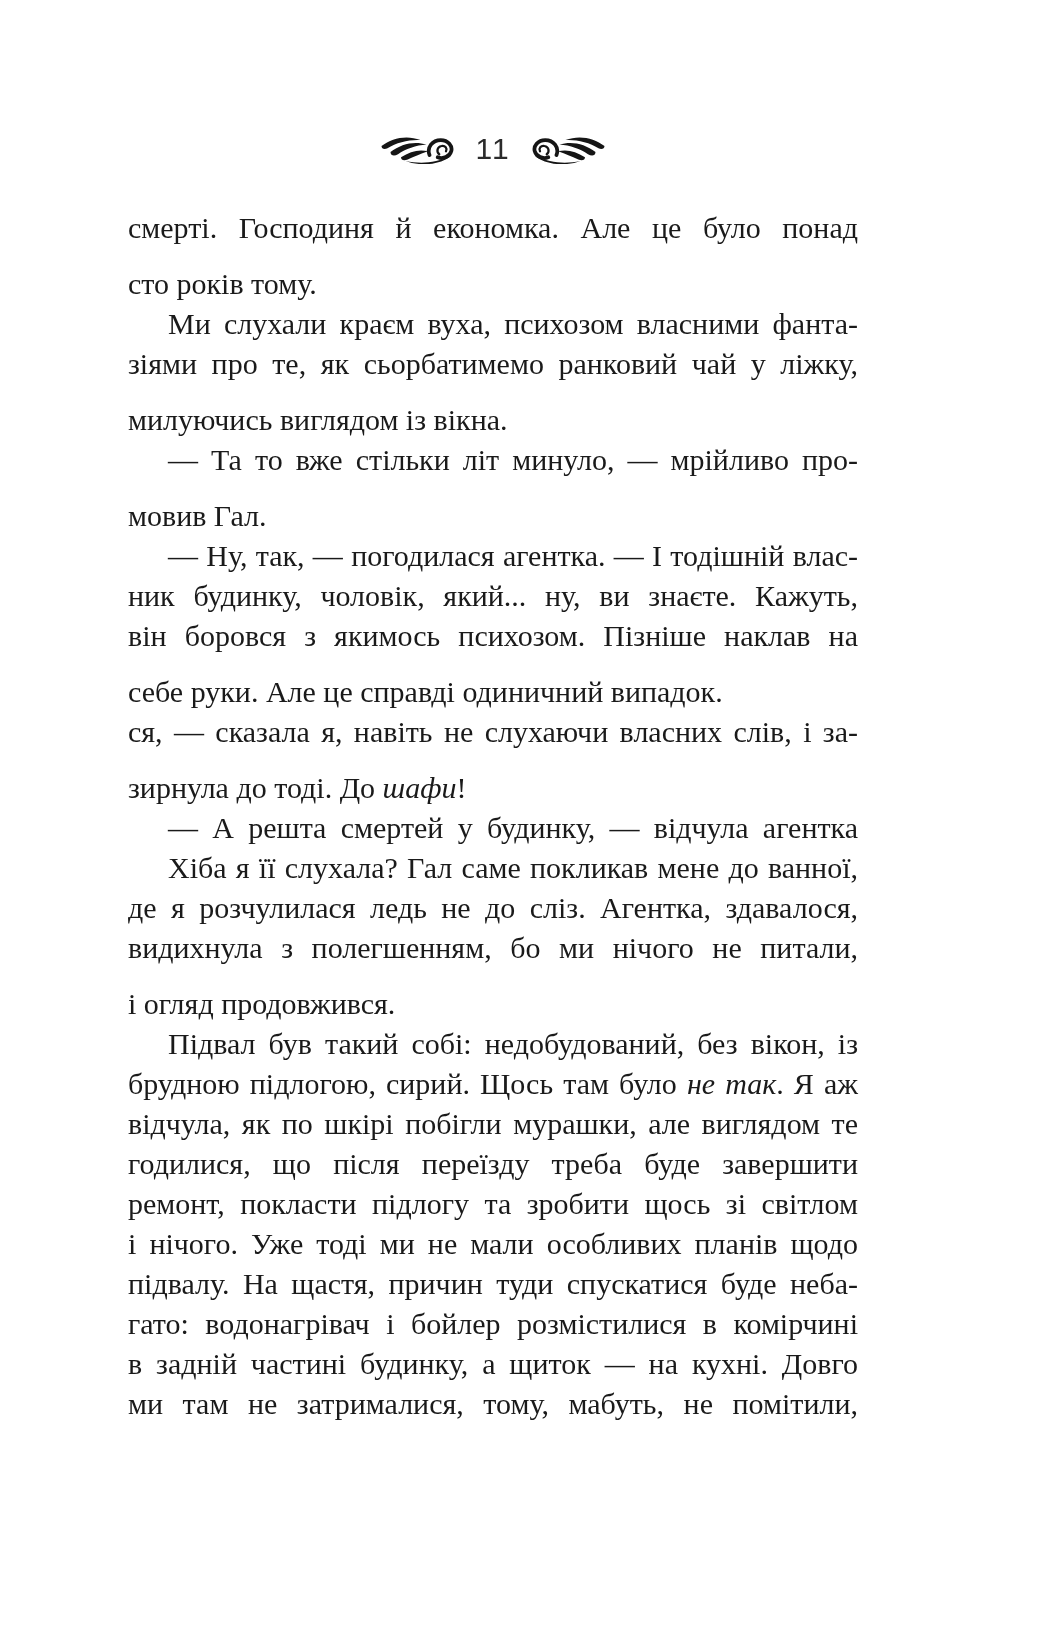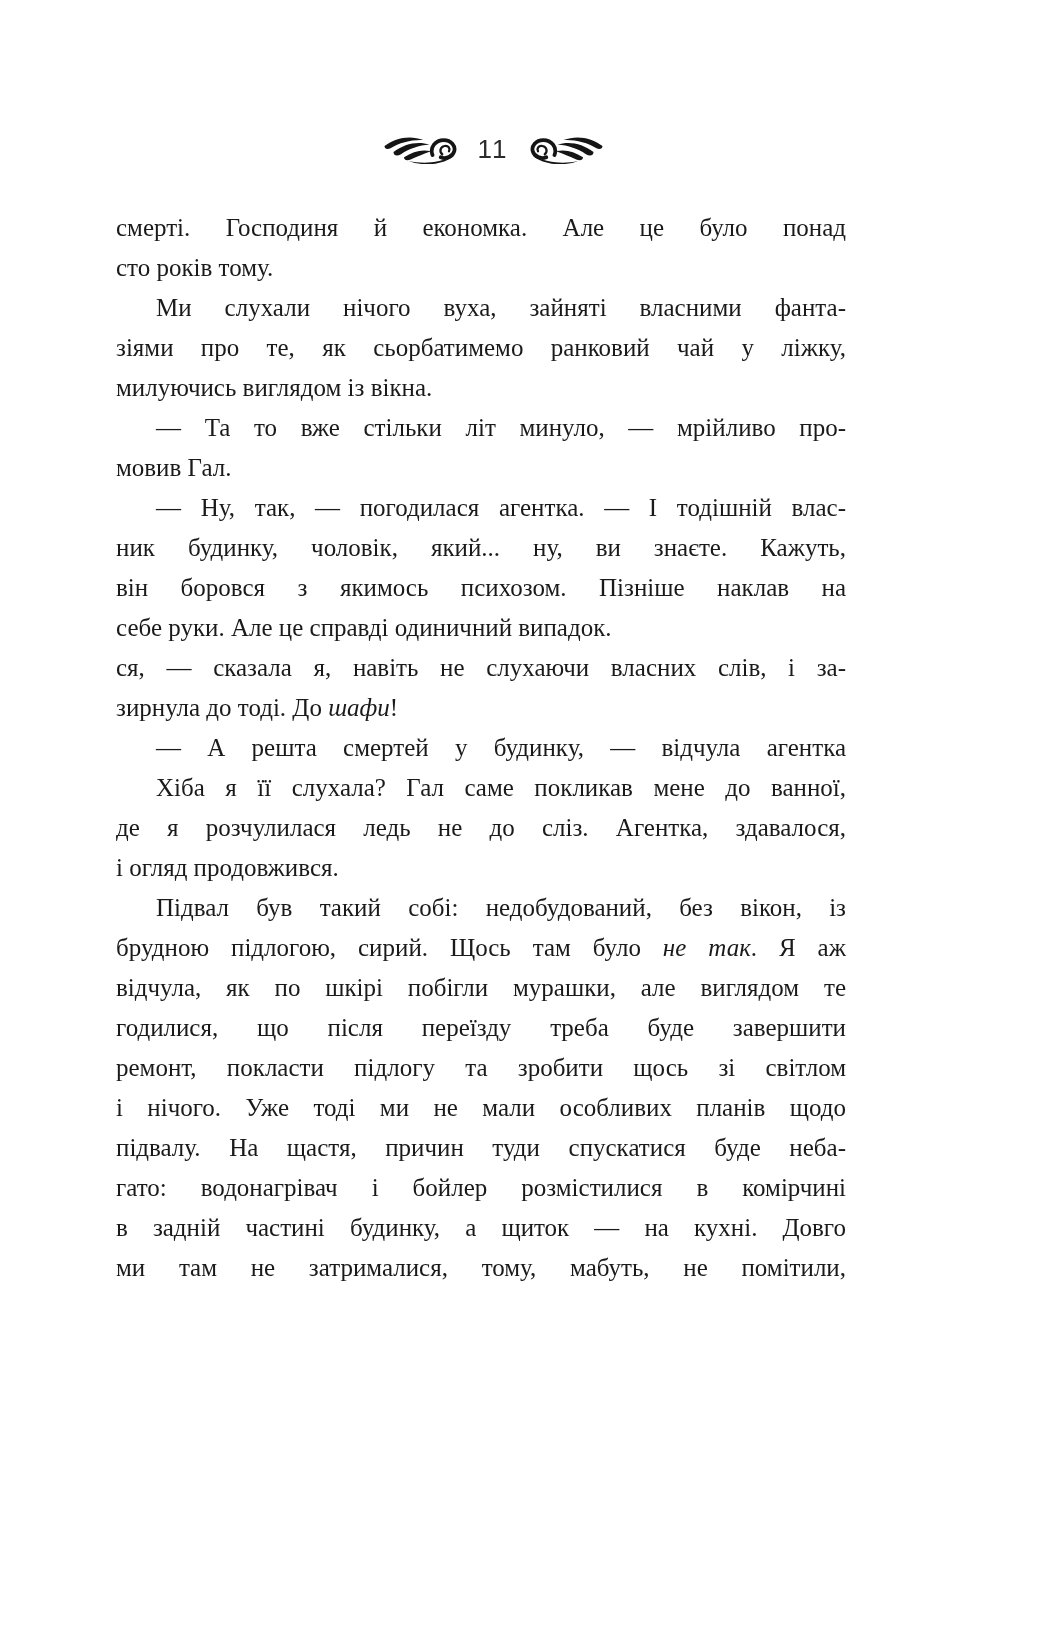--- a/index.html
+++ b/index.html
@@ -21,52 +21,53 @@
     top: 129px;
     width: 730px;
     height: 40px;
     display: flex;
     justify-content: center;
     align-items: center;
     gap: 21px;
   }
   .page-number {
     font-family: "Liberation Sans", sans-serif;
-    font-size: 26px;
+    font-size: 30px;
     font-weight: 400;
     color: #2b2b2b;
     letter-spacing: 2px;
     line-height: 1;
   }
   .flourish svg {
     display: block;
     width: 76px;
     height: 30px;
   }
   .flourish.right svg {
     transform: scaleX(-1);
   }
   .text-block {
     position: absolute;
-    left: 116px;
+    left: 128px;
     top: 208px;
     width: 730px;
-    font-size: 25px;
+    font-size: 30px;
     line-height: 40px;
     color: #1a1a1a;
   }
   .paragraph { margin: 0; }
   .line {
     height: 40px;
     text-align: justify;
     text-align-last: justify;
   }
   .line.no-j {
     text-align: center;
     text-align-last: left;
+    margin-top: 16px;
   }
   .line.ind {
     text-indent: 40px;
   }
   .it { font-style: italic; }
 </style>
 </head>
 <body>
 
 <div class="page">
@@ -98,21 +99,21 @@
       </svg>
     </span>
   </header>
 
   <main class="text-block" id="text-block">
       <div class="paragraph">
         <div class="line"><span>смерті. Господиня й економка. Але це було понад</span></div>
         <div class="line no-j"><span>сто років тому.</span></div>
       </div>
       <div class="paragraph">
-        <div class="line ind"><span>Ми слухали нічого вуха, зайняті власними фанта-</span></div>
+        <div class="line ind"><span>Ми слухали краєм вуха, психозом власними фанта-</span></div>
         <div class="line"><span>зіями про те, як сьорбатимемо ранковий чай у ліжку,</span></div>
         <div class="line no-j"><span>милуючись виглядом із вікна.</span></div>
       </div>
       <div class="paragraph">
         <div class="line ind"><span>— Та то вже стільки літ минуло, — мрійливо про-</span></div>
         <div class="line no-j"><span>мовив Гал.</span></div>
       </div>
       <div class="paragraph">
         <div class="line ind"><span>— Ну, так, — погодилася агентка. — І тодішній влас-</span></div>
         <div class="line"><span>ник будинку, чоловік, який... ну, ви знаєте. Кажуть,</span></div>
@@ -122,20 +123,21 @@
       <div class="paragraph">
         <div class="line"><span>ся, — сказала я, навіть не слухаючи власних слів, і за-</span></div>
         <div class="line no-j"><span>зирнула до тоді. До </span><em class="it">шафи</em><span>!</span></div>
       </div>
       <div class="paragraph">
         <div class="line ind"><span>— А решта смертей у будинку, — відчула агентка</span></div>
       </div>
       <div class="paragraph">
         <div class="line ind"><span>Хіба я її слухала? Гал саме покликав мене до ванної,</span></div>
         <div class="line"><span>де я розчулилася ледь не до сліз. Агентка, здавалося,</span></div>
+        <div class="line"><span>видихнула з полегшенням, бо ми нічого не питали,</span></div>
         <div class="line no-j"><span>і огляд продовжився.</span></div>
       </div>
       <div class="paragraph">
         <div class="line ind"><span>Підвал був такий собі: недобудований, без вікон, із</span></div>
         <div class="line"><span>брудною підлогою, сирий. Щось там було </span><em class="it">не так</em><span>. Я аж</span></div>
         <div class="line"><span>відчула, як по шкірі побігли мурашки, але виглядом те</span></div>
         <div class="line"><span>годилися, що після переїзду треба буде завершити</span></div>
         <div class="line"><span>ремонт, покласти підлогу та зробити щось зі світлом</span></div>
         <div class="line"><span>і нічого. Уже тоді ми не мали особливих планів щодо</span></div>
         <div class="line"><span>підвалу. На щастя, причин туди спускатися буде неба-</span></div>

